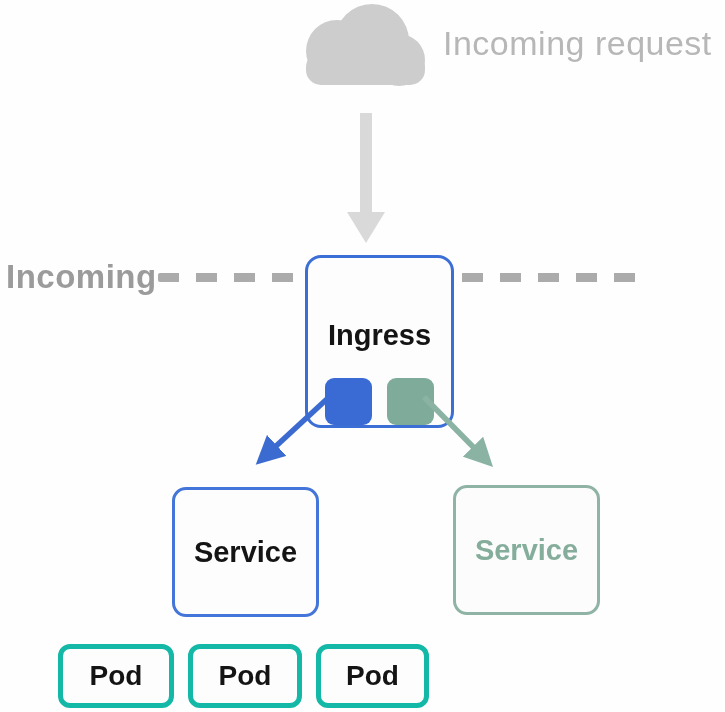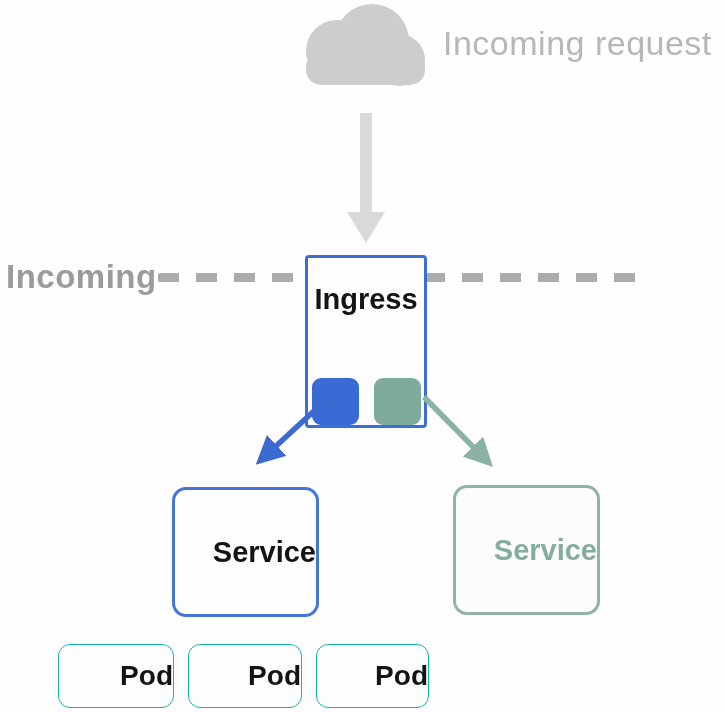--- a/index.html
+++ b/index.html
@@ -20,43 +20,43 @@
   }
   
   .cluster-dash{
     position:absolute;left:158px;top:273px;width:482px;height:9px;
     background:repeating-linear-gradient(90deg,#ababab 0 21px,transparent 21px 38px);
     border-radius:2px;z-index:1;
   }
   
   .node{
     position:absolute;background:#fdfdfd;z-index:2;
-    display:flex;align-items:center;justify-content:flex-end;
+    display:flex;align-items:center;justify-content:center;
     box-sizing:border-box;
   }
   .ingress-box{
-    left:305px;top:255px;width:122px;height:173px;
-    border:3px solid #3c6fd6;border-radius:4px;
-    flex-direction:column;justify-content:space-between;
+    left:305px;top:255px;width:149px;height:173px;
+    border:3px solid #3c6fd6;border-radius:16px;
+    flex-direction:column;justify-content:flex-end;
   }
   .ingress-box .node-label{
     margin-top:25px;font-size:29px;font-weight:700;color:#141414;
   }
   .chip-row{display:flex;gap:15px;margin-top:26px;}
   .chip{width:47px;height:47px;border-radius:9px;}
   .chip-blue{background:#3a6bd4;}
   .chip-green{background:#7fab9a;}
   .service-box{
     width:147px;height:130px;border-radius:14px;
     font-size:29px;font-weight:700;
   }
   .service-left{left:172px;top:487px;border:3px solid #4376d8;color:#141414;}
   .service-right{left:453px;top:485px;border:3px solid #8fb3a4;color:#85ad9c;background:#fbfcfb;}
   .pod-box{
-    top:644px;height:64px;border:1px solid #14b8a6;border-radius:12px;
+    top:644px;height:64px;border:5px solid #14b8a6;border-radius:12px;
     font-size:28px;font-weight:700;color:#141414;
   }
   .pod-1{left:58px;width:116px;}
   .pod-2{left:188px;width:114px;}
   .pod-3{left:316px;width:113px;}
   
   .overlay{position:absolute;left:0;top:0;z-index:3;pointer-events:none;}
   .underlay{position:absolute;left:0;top:0;z-index:0;pointer-events:none;}
 </style>
 </head>

